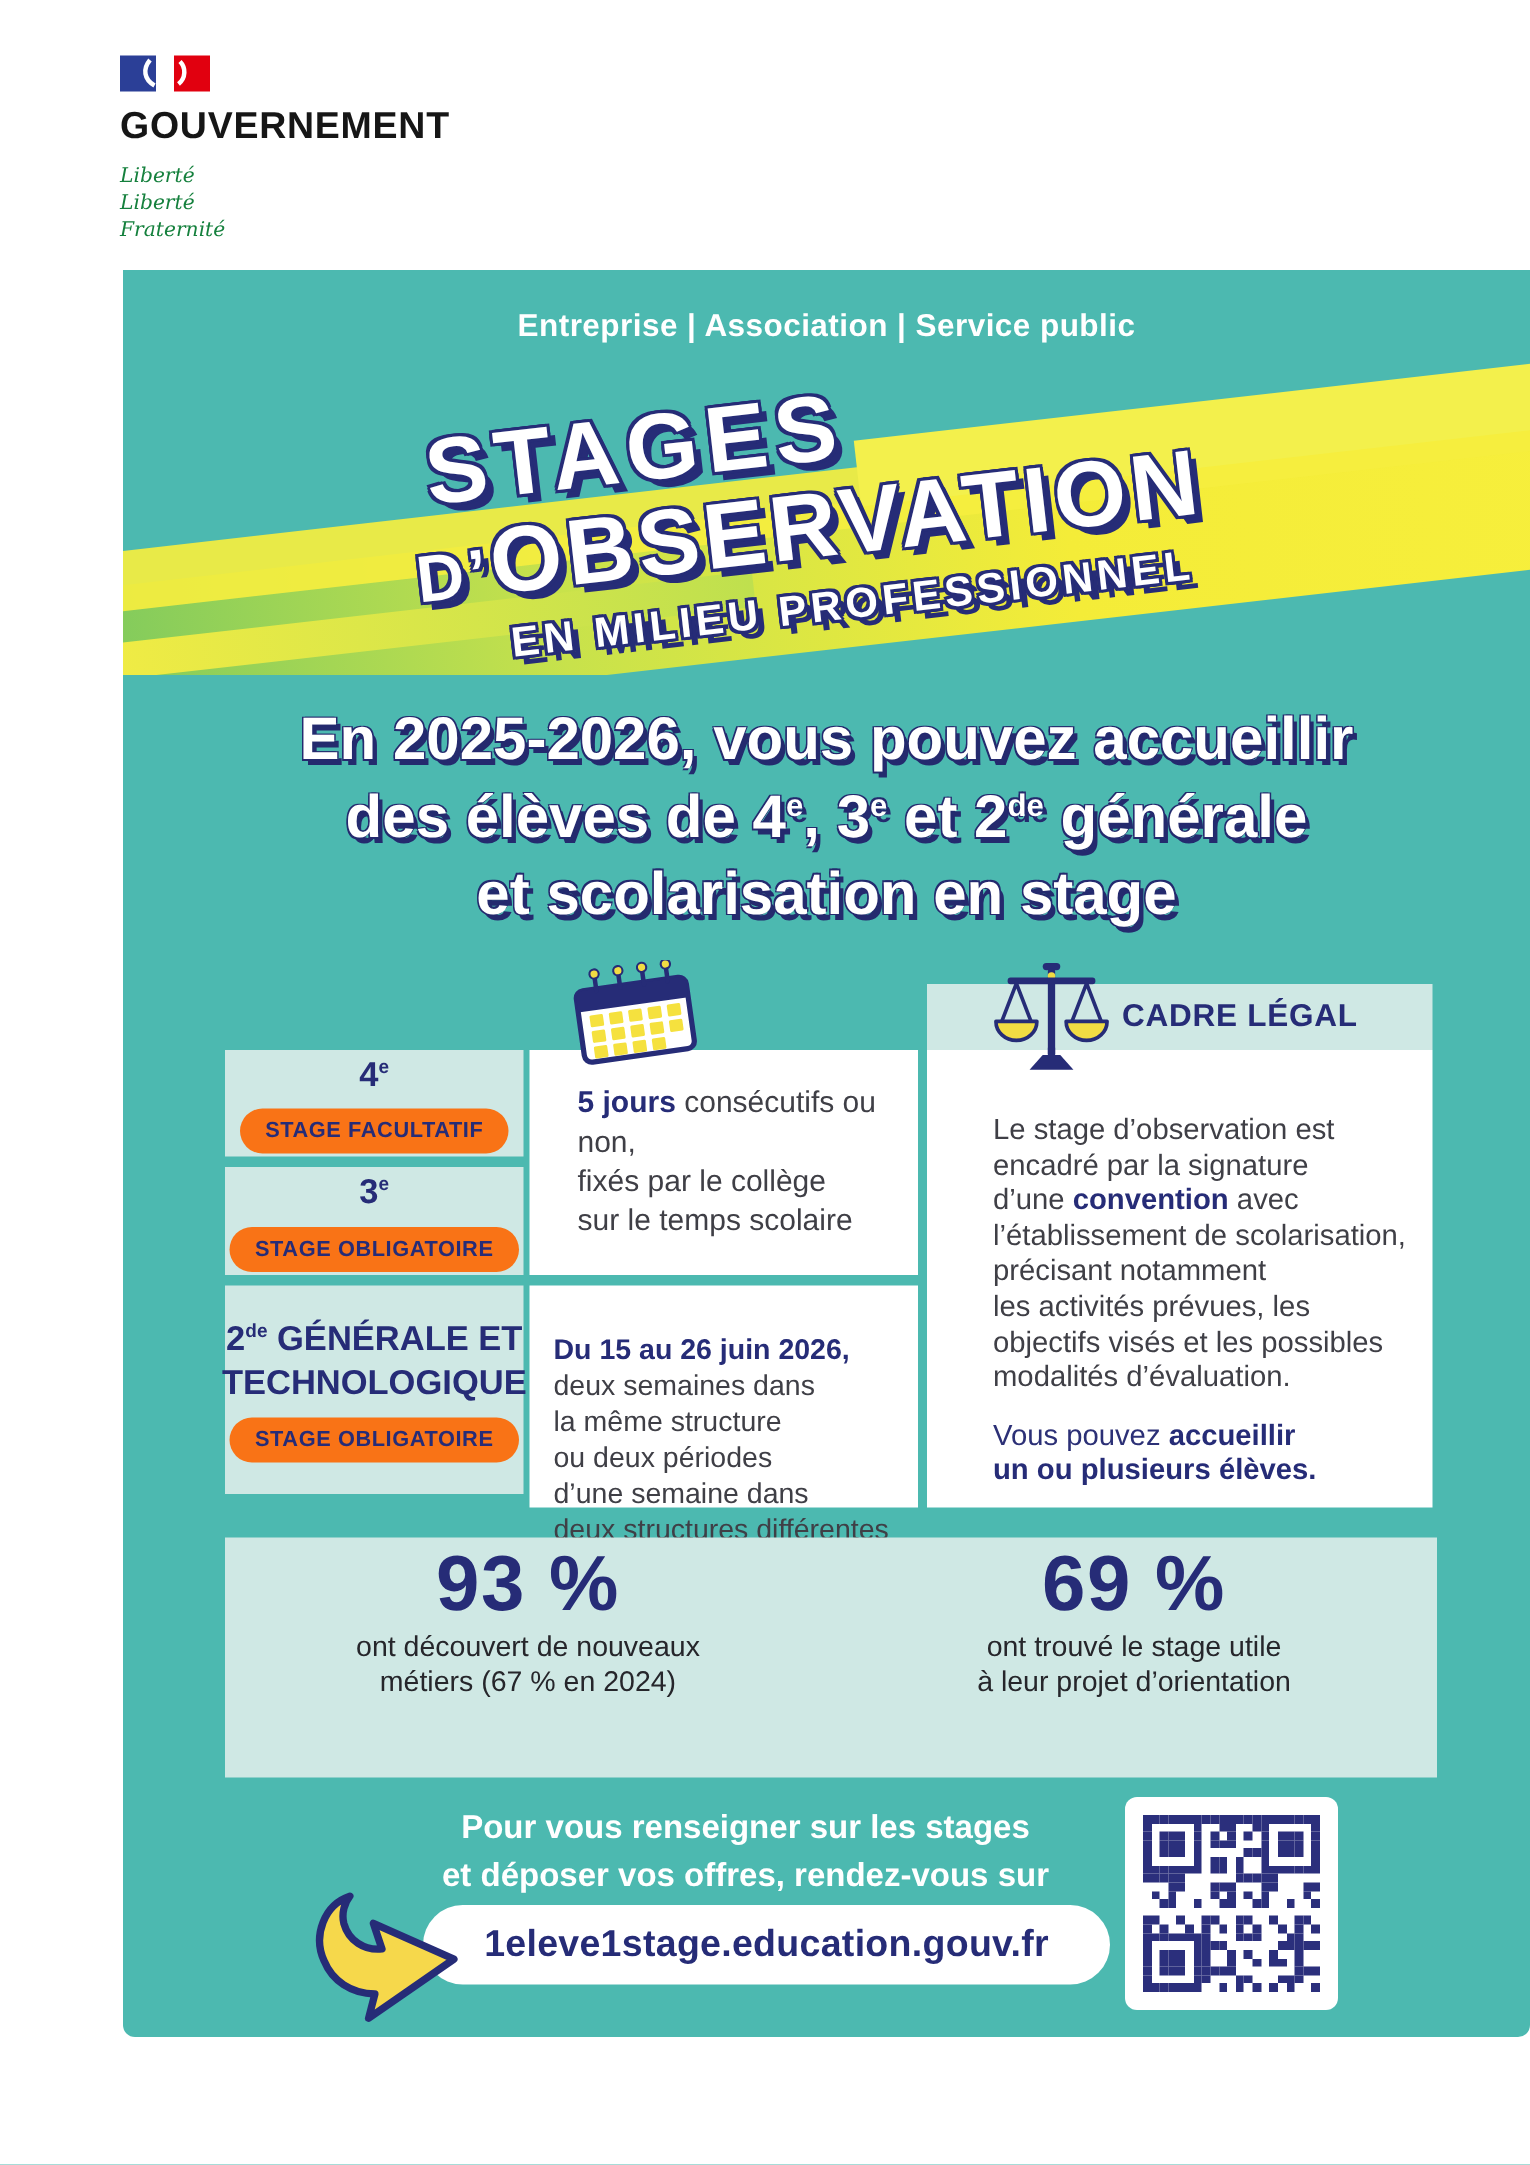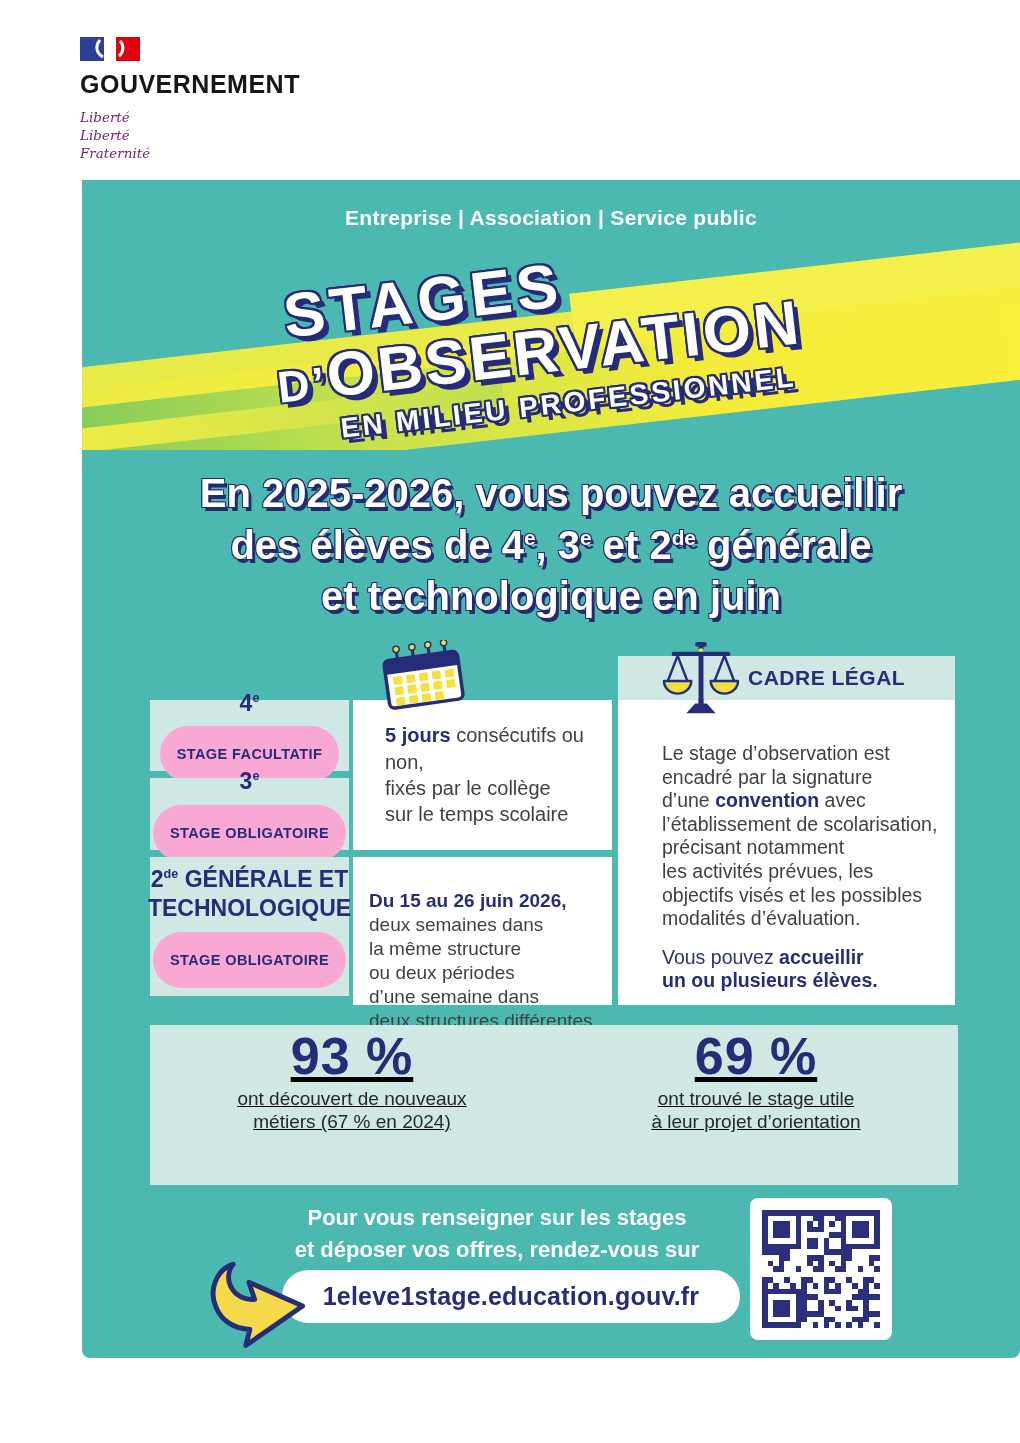--- a/index.html
+++ b/index.html
@@ -5,21 +5,21 @@
   html,body{margin:0;padding:0;}
   body{
     width:1020px;height:1443px;background:#ffffff;position:relative;overflow:hidden;
     font-family:"Liberation Sans",sans-serif;
   }
   
   .gov{position:absolute;left:80px;top:36px;width:260px;}
   .gov .flag{display:block;width:60px;height:26px;}
   .gov .gname{margin-top:8px;font-size:25px;font-weight:700;letter-spacing:.5px;color:#161616;}
   .gov .motto{margin-top:9px;font-family:"DejaVu Serif",serif;font-style:italic;font-size:13.5px;
-    color:#701a75;line-height:1.35;}
+    color:#15803d;line-height:1.35;}
   
   .poster{position:absolute;left:82px;top:180px;width:938px;height:1178px;
     background:#4cb9b0;border-radius:0 0 8px 8px;}
   .audience{position:absolute;top:26px;left:0;width:100%;text-align:center;
     color:#fff;font-size:21px;font-weight:700;letter-spacing:.3px;}
   
   .banner{position:absolute;left:0;top:58px;width:100%;height:212px;overflow:hidden;z-index:1;}
   .stripe{position:absolute;transform:rotate(-6.5deg);}
   .s1{left:-4%;width:110%;top:98px;height:96px;
      background:linear-gradient(90deg,#7cc95e 0%,#c8e24b 32%,#f4ec38 65%,#f7ef3c 100%);}
@@ -48,38 +48,38 @@
   .bar-duree .btitle{margin-left:102px;}
   .bar-cadre{left:536px;width:337px;}
   .bar-cadre .btitle{margin-left:130px;}
   .icon-cal{position:absolute;left:293px;top:460px;width:94px;height:70px;z-index:3;}
   .icon-scales{position:absolute;left:580px;top:458px;width:78px;height:82px;z-index:3;}
   .level{position:absolute;left:68px;width:199px;background:#cfe8e4;display:flex;
     flex-direction:column;align-items:center;justify-content:center;}
   .lv1{top:520px;height:71px;} .lv2{top:598px;height:72px;} .lv3{top:677px;height:139px;}
   .grade{color:#262c77;font-size:23px;font-weight:700;text-align:center;line-height:1.25;}
   .grade sup{font-size:55%;vertical-align:super;line-height:0;}
-  .badge{margin-top:9px;background:#f9a8d4;color:#262c77;font-size:14.5px;font-weight:700;
-    letter-spacing:.4px;padding:20px 17px;border-radius:999px;white-space:nowrap;}
+  .badge{margin-top:9px;background:#f97316;color:#262c77;font-size:14.5px;font-weight:700;
+    letter-spacing:.4px;padding:7px 17px;border-radius:999px;white-space:nowrap;}
   .wbox{position:absolute;background:#fff;color:#3f3f46;}
   .duree1{left:271px;top:520px;width:259px;height:150px;display:flex;flex-direction:column;
     justify-content:center;padding-left:32px;box-sizing:border-box;font-size:20px;line-height:1.32;}
   .duree2{left:271px;top:677px;width:259px;height:148px;padding:32px 0 0 16px;
     box-sizing:border-box;font-size:19px;line-height:1.26;}
   .legal{left:536px;top:520px;width:337px;height:305px;padding:42px 14px 0 44px;
     box-sizing:border-box;font-size:19.5px;line-height:1.21;}
   .legal .p2{margin-top:15px;}
   .hl{color:#262c77;font-weight:700;}
   .nv{color:#2c3076;}
   
   .stats{position:absolute;left:68px;top:845px;width:808px;height:160px;background:#cfe8e4;}
   .stats-title{margin-top:25px;text-align:center;color:#262c77;font-size:22.5px;font-weight:700;}
   .stats-title sup{font-size:55%;vertical-align:super;line-height:0;}
   .stats-row{display:flex;justify-content:space-around;margin-top:4px;}
-  .stat{text-align:center;width:42%;text-decoration:underline;}
+  .stat{text-align:center;width:42%;}
   .stat .val{color:#262c77;font-size:52px;font-weight:700;letter-spacing:1px;line-height:1.05;}
   .stat .cap{margin-top:3px;color:#26262b;font-size:19px;line-height:1.25;}
   
   .cta{position:absolute;left:85px;top:1022px;width:660px;text-align:center;color:#fff;
     font-size:22px;font-weight:700;line-height:1.45;}
   .arrow{position:absolute;left:126px;top:1076px;width:98px;height:94px;z-index:2;}
   .pill{position:absolute;left:200px;top:1090px;width:458px;height:53px;background:#ffffff;
     border-radius:28px;display:flex;align-items:center;justify-content:center;}
   .pill .url{color:#262c77;font-size:25px;font-weight:700;letter-spacing:.2px;}
   .qr-card{position:absolute;left:668px;top:1018px;width:142px;height:142px;background:#fff;
@@ -120,21 +120,21 @@
 
   <div class="title-rot">
     <div class="t1">STAGES</div>
     <div class="t2"><span class="dp">D’</span><span>OBSERVATION</span></div>
     <div class="t3">EN MILIEU PROFESSIONNEL</div>
   </div>
 
   <div class="headline">
       <div><span>En 2025-2026, vous pouvez accueillir</span></div>
       <div><span>des élèves de 4</span><sup>e</sup><span>, 3</span><sup>e</sup><span> et 2</span><sup>de</sup><span> générale</span></div>
-      <div><span>et technologique en juin</span></div>
+      <div><span>et scolarisation en stage</span></div>
     </div>
 
   <div class="bar bar-cadre">
     <span class="btitle">CADRE LÉGAL</span>
   </div>
 
   <svg class="icon-cal" viewBox="0 0 92 70">
     <g transform="rotate(-8 46 36)">
       <rect x="10" y="16" width="74" height="48" rx="5" fill="#fff" stroke="#262c77" stroke-width="3.5"></rect>
       <path d="M10,30 v-9 a5,5 0 0 1 5,-5 h64 a5,5 0 0 1 5,5 v9 z" fill="#262c77"></path>

